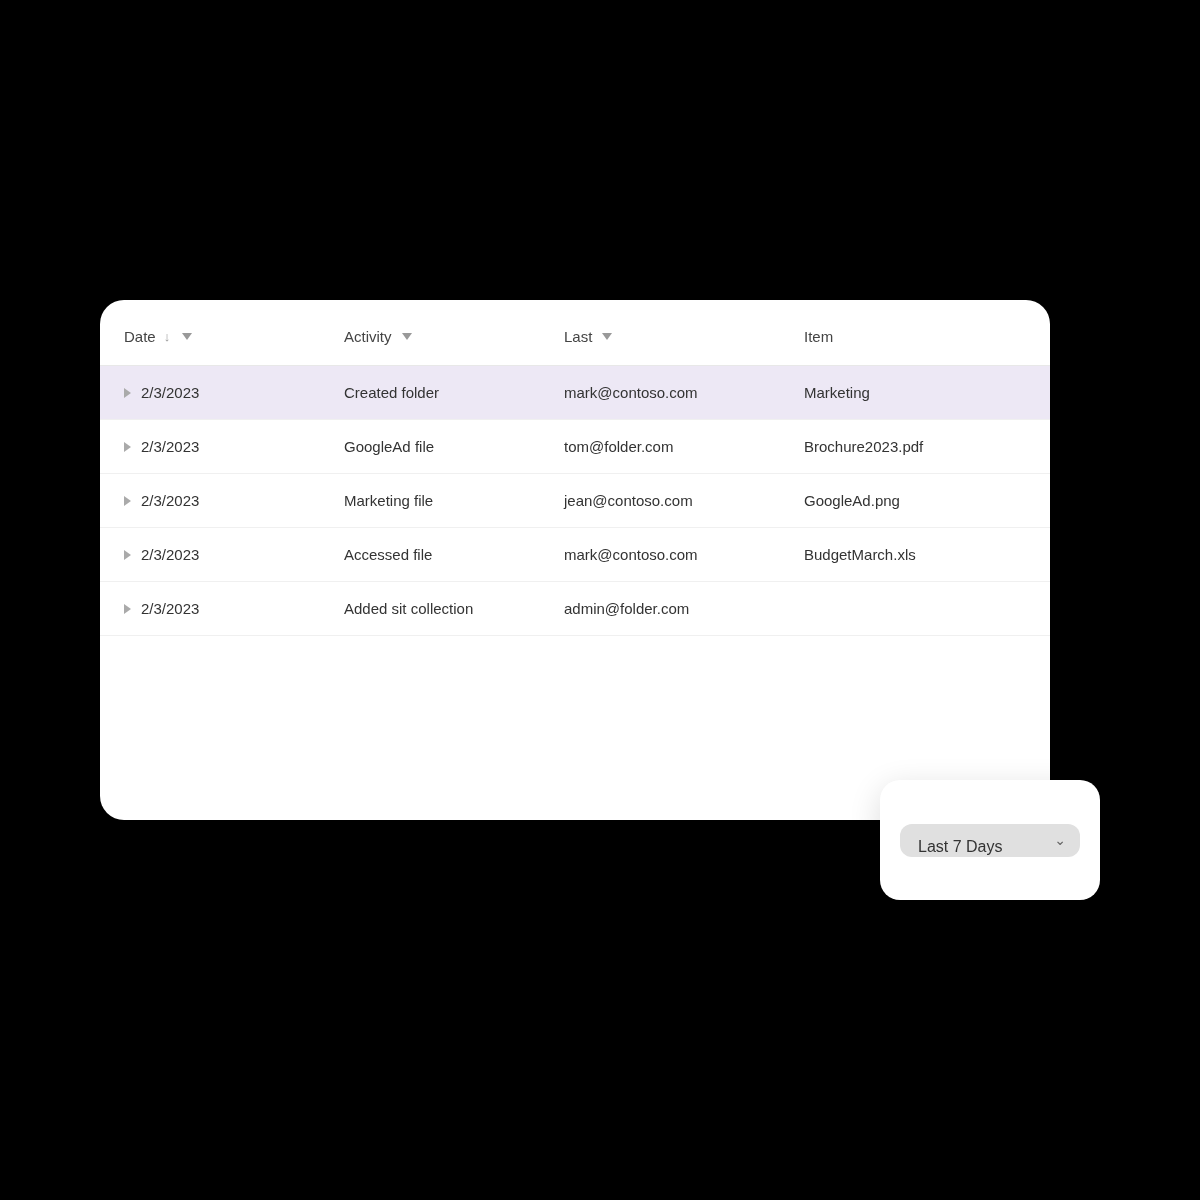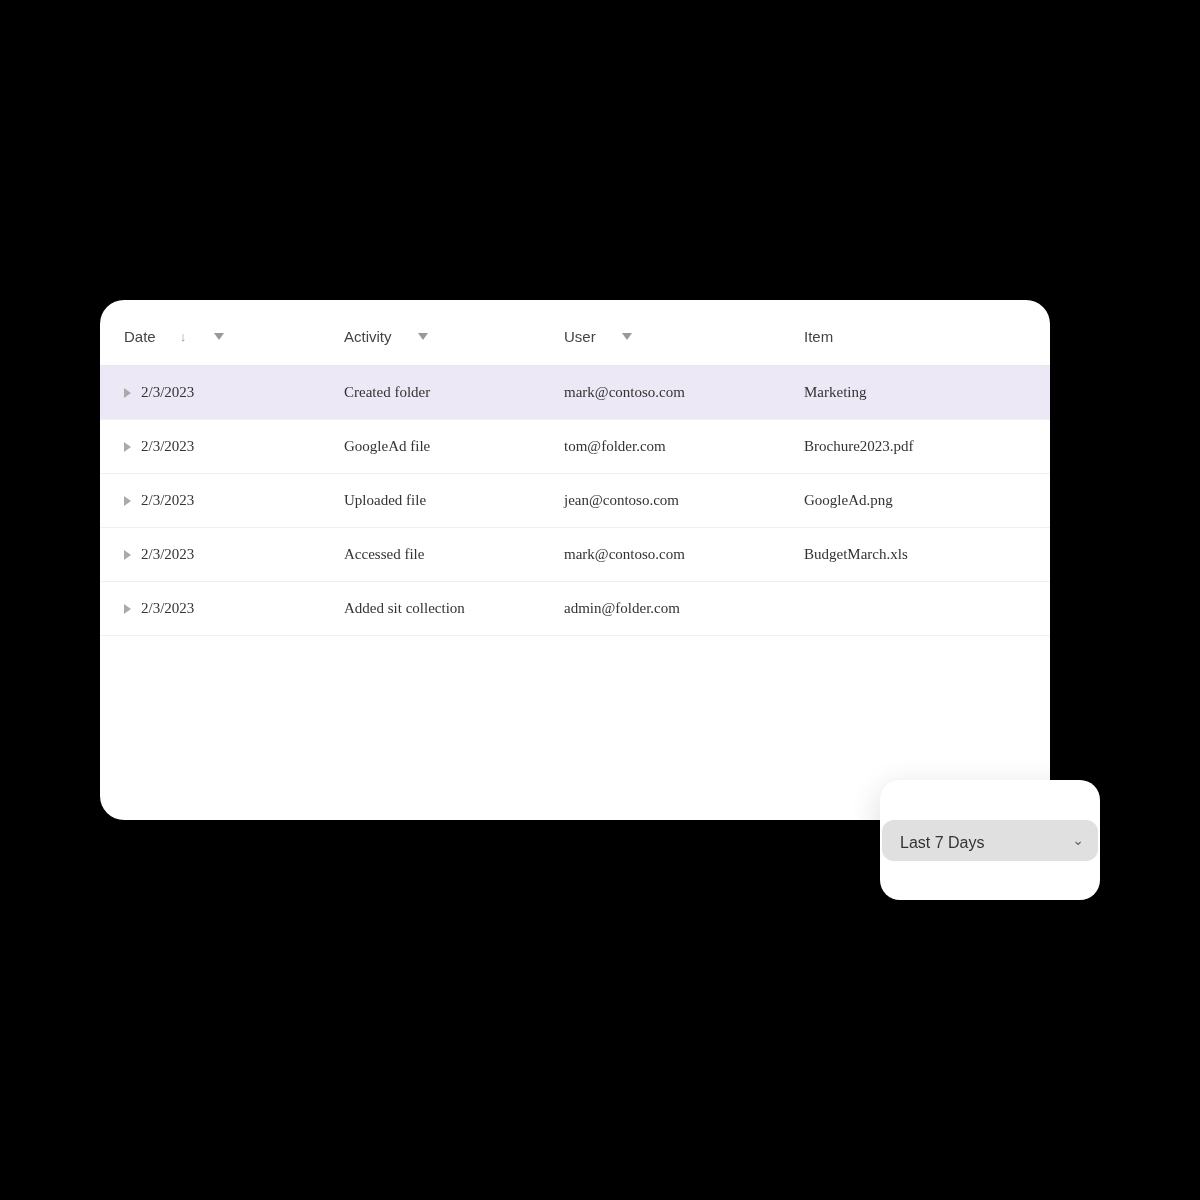--- a/index.html
+++ b/index.html
@@ -45,40 +45,39 @@
       padding: 28px 24px 20px;
       text-align: left;
       font-size: 15px;
       font-weight: 500;
       color: #444;
     }
 
     .th-inner {
       display: flex;
       align-items: center;
-      gap: 24px;
+      gap: 8px;
     }
 
     tbody tr {
       border-bottom: 1px solid #f0f0f0;
     }
 
     tbody tr:first-child {
       background: #ede8f5;
     }
 
     tbody tr:first-child td {
       background: #ede8f5;
     }
 
     tbody td {
       padding: 18px 24px;
       font-size: 15px;
       color: #333;
-      font-family: Liberation Serif, serif;
     }
 
     .chevron-right {
       display: inline-block;
       width: 0;
       height: 0;
       border-top: 5px solid transparent;
       border-bottom: 5px solid transparent;
       border-left: 7px solid #aaa;
     }
@@ -106,28 +105,28 @@
 
     .dropdown-wrapper {
       position: relative;
       display: inline-block;
     }
 
     .dropdown-wrapper select {
       background: #e0e0e0;
       border: none;
       border-radius: 12px;
-      padding: 14px 44px 10px 18px;
+      padding: 14px 44px 2px 18px;
       font-size: 16px;
       font-weight: 500;
       color: #333;
       cursor: pointer;
       appearance: none;
       -webkit-appearance: none;
-      width: 216px;
+      width: 180px;
       outline: none;
     }
 
     .dropdown-chevron {
       position: absolute;
       right: 14px;
       top: 50%;
       transform: translateY(-50%);
       pointer-events: none;
       color: #666;
@@ -168,21 +167,21 @@
             </div>
           </th>
           <th style="width:220px">
             <div class="th-inner">
               <span>Activity</span>
               <span class="tri-down"></span>
             </div>
           </th>
           <th style="width:240px">
             <div class="th-inner">
-              <span>User</span>
+              <span>Last</span>
               <span class="tri-down"></span>
             </div>
           </th>
           <th>
             <div class="th-inner">
               <span>Item</span>
             </div>
           </th>
         </tr>
       </thead>
@@ -209,21 +208,21 @@
             <td>tom@folder.com</td>
             <td>Brochure2023.pdf</td>
           </tr>
           <tr>
             <td>
               <div class="date-col">
                 <span class="chevron-right"></span>
                 <span>2/3/2023</span>
               </div>
             </td>
-            <td>Uploaded file</td>
+            <td>Marketing file</td>
             <td>jean@contoso.com</td>
             <td>GoogleAd.png</td>
           </tr>
           <tr>
             <td>
               <div class="date-col">
                 <span class="chevron-right"></span>
                 <span>2/3/2023</span>
               </div>
             </td>

